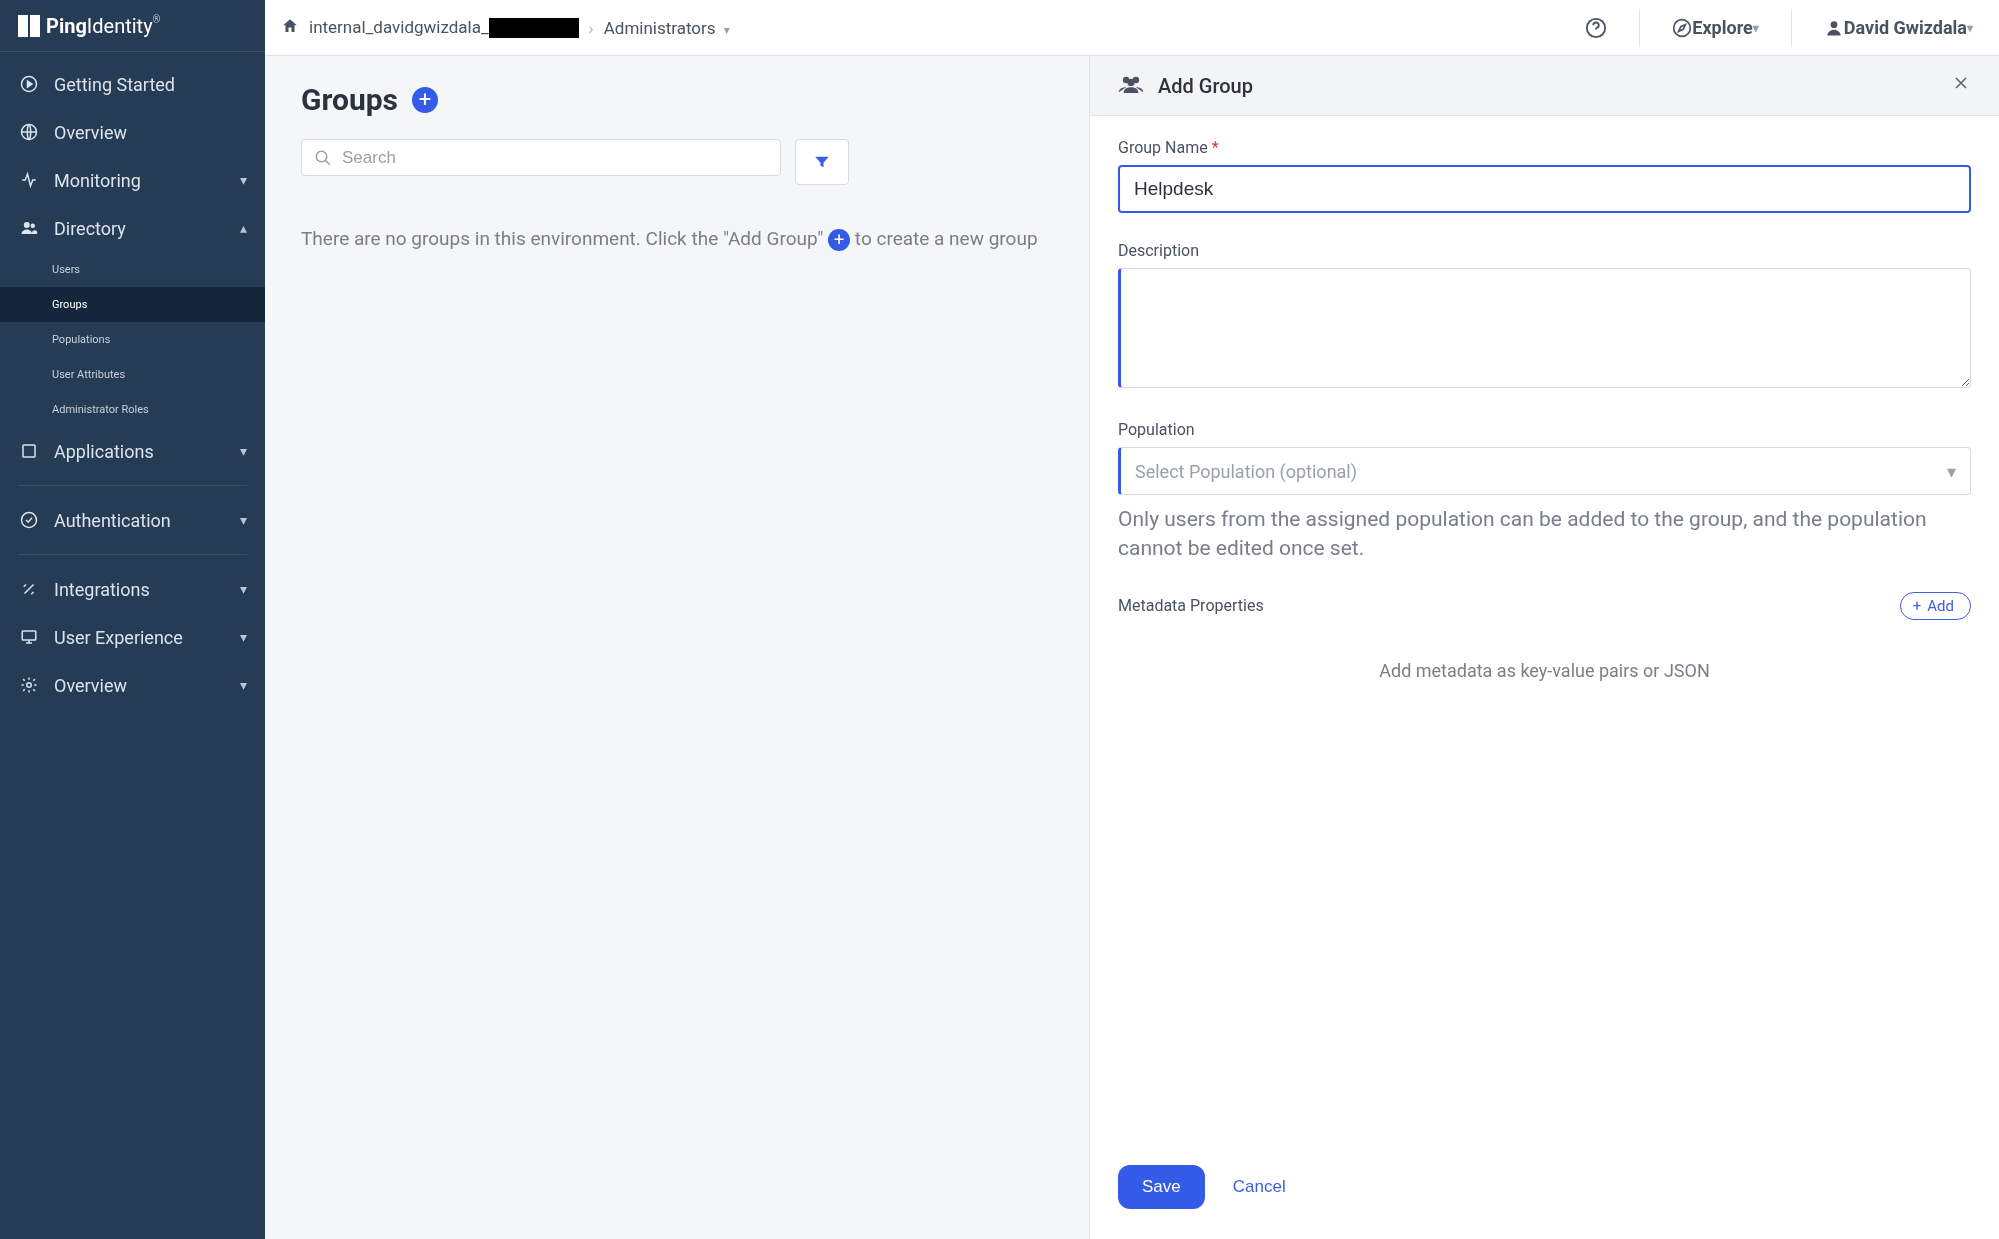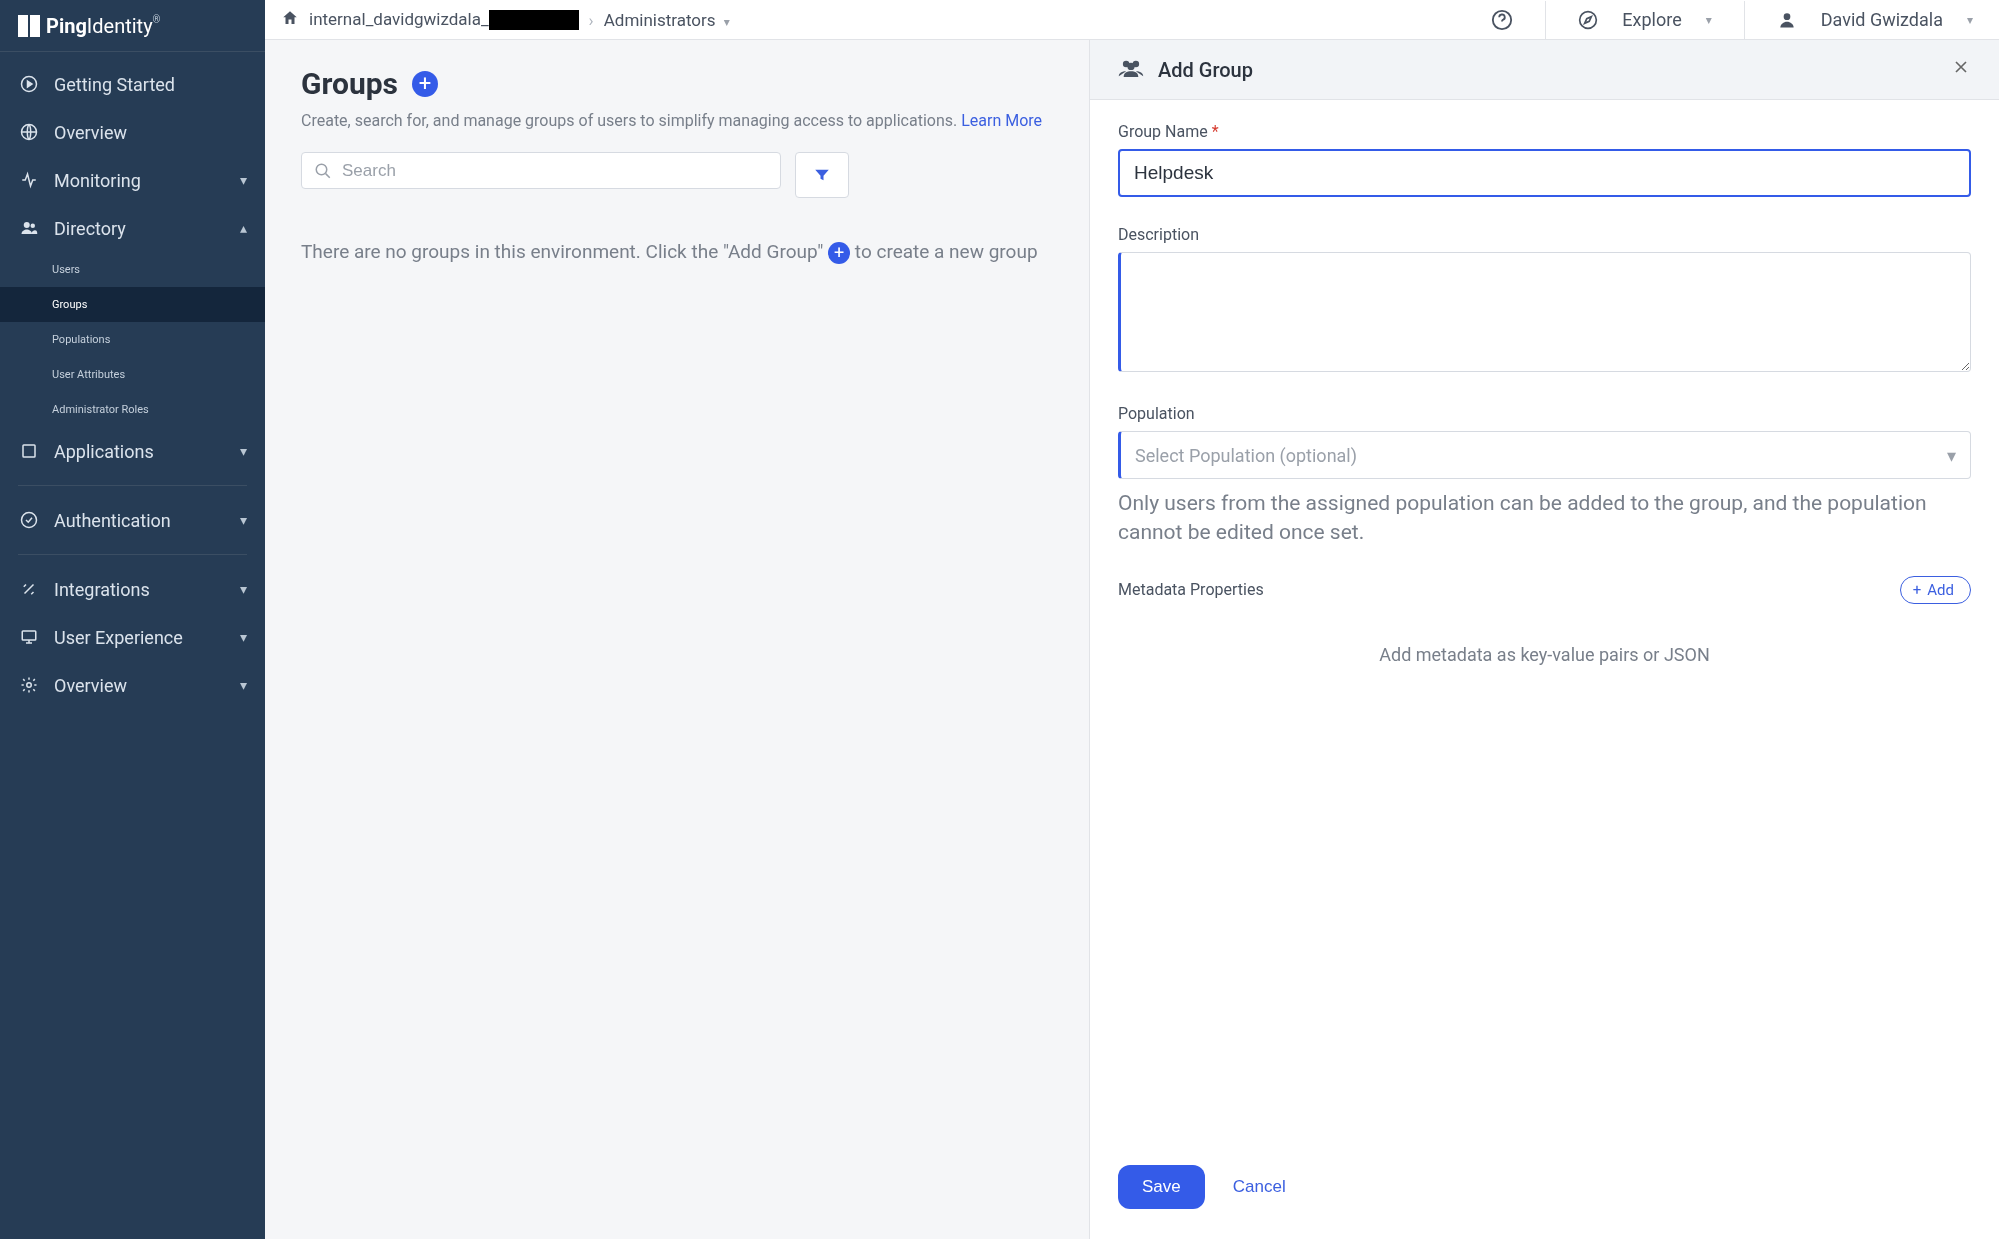--- a/index.html
+++ b/index.html
@@ -75,21 +75,21 @@
 }
 
 
 .main {
   flex: 1;
   display: flex;
   flex-direction: column;
   min-width: 0;
 }
 .topbar {
-  height: 40px;
+  height: 56px;
   background: #fff;
   border-bottom: 1px solid #e1e3e7;
   display: flex;
   align-items: center;
   padding: 0 16px;
 }
 .breadcrumb {
   display: flex;
   align-items: center;
   font-size: 17px;
@@ -109,25 +109,26 @@
 .breadcrumb-caret { color: #9aa0a9; margin-left: 4px; font-size: 12px; }
 .topbar-right {
   margin-left: auto;
   display: flex;
   align-items: center;
   gap: 22px;
 }
 .tb-btn {
   display: flex;
   align-items: center;
-  gap: 24px;
+  gap: 0;
   font-size: 18px;
   color: #4a5361;
   cursor: pointer;
   padding: 6px 10px;
+  font-weight: bold;
 }
 .tb-sep { width:1px; height:38px; background:#e1e3e7; }
 .tb-btn .sm-caret { color: #9aa0a9; font-size: 12px; }
 
 
 .content-wrap {
   flex: 1;
   display: flex;
   min-height: 0;
 }
@@ -505,23 +506,20 @@
     </div>
   </div>
 
   <div class="content-wrap">
 
     <div class="page">
       <div class="page-title-row">
         <h1 class="page-title">Groups</h1>
         <span class="add-circle">+</span>
       </div>
-      <p class="page-sub">
-        <span>Create, search for, and manage groups of users to simplify managing access to applications. </span><a href="#">Learn More</a>
-      </p>
 
       <div class="search-row">
         <div class="search-box">
           <svg width="18" height="18" viewBox="0 0 24 24" fill="none" stroke="#9aa0a9" stroke-width="2">
               <circle cx="10" cy="10" r="7"></circle>
               <path d="M21 21l-5.5-5.5"></path>
             </svg>
           <input type="text" placeholder="Search" style="">
         </div>
         <div class="filter-btn">

